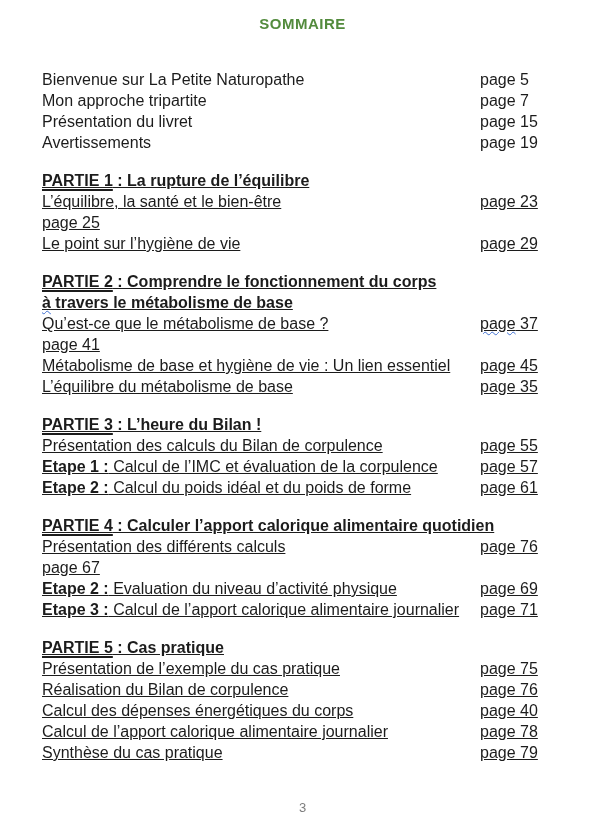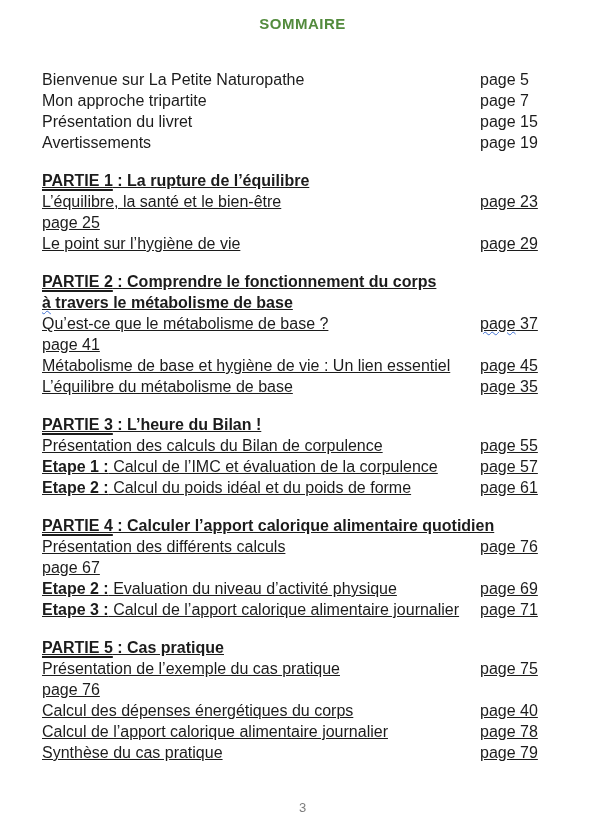--- a/index.html
+++ b/index.html
@@ -166,20 +166,21 @@
           <span class="entry-page">page 71</span>
         </div>
       </div>
       <div class="toc-block section">
         <div class="section-heading"><span class="heading-prefix">PARTIE 5</span><span> : Cas pratique</span></div>
         <div class="toc-row">
           <span class="entry-label">Présentation de l’exemple du cas pratique</span>
           <span class="entry-page">page 75</span>
         </div>
         <div class="toc-row">
+          <span class="entry-label">Réalisation du Bilan de corpulence</span>
           <span class="entry-page">page 76</span>
         </div>
         <div class="toc-row">
           <span class="entry-label">Calcul des dépenses énergétiques du corps</span>
           <span class="entry-page">page 40</span>
         </div>
         <div class="toc-row">
           <span class="entry-label">Calcul de l’apport calorique alimentaire journalier</span>
           <span class="entry-page">page 78</span>
         </div>

